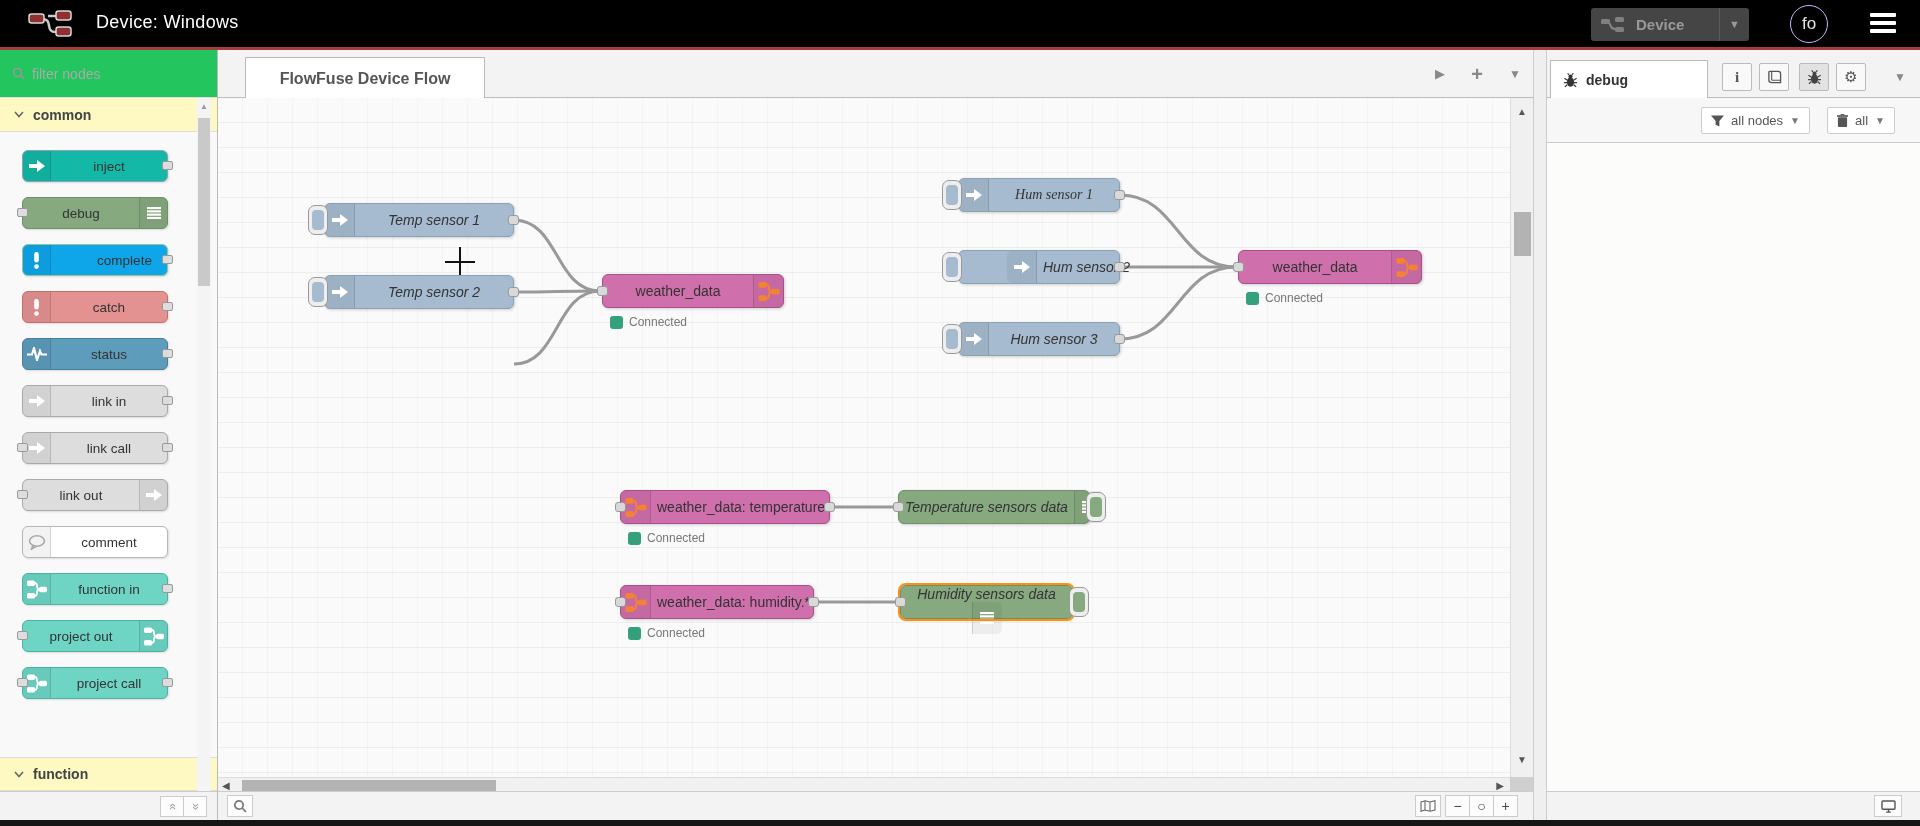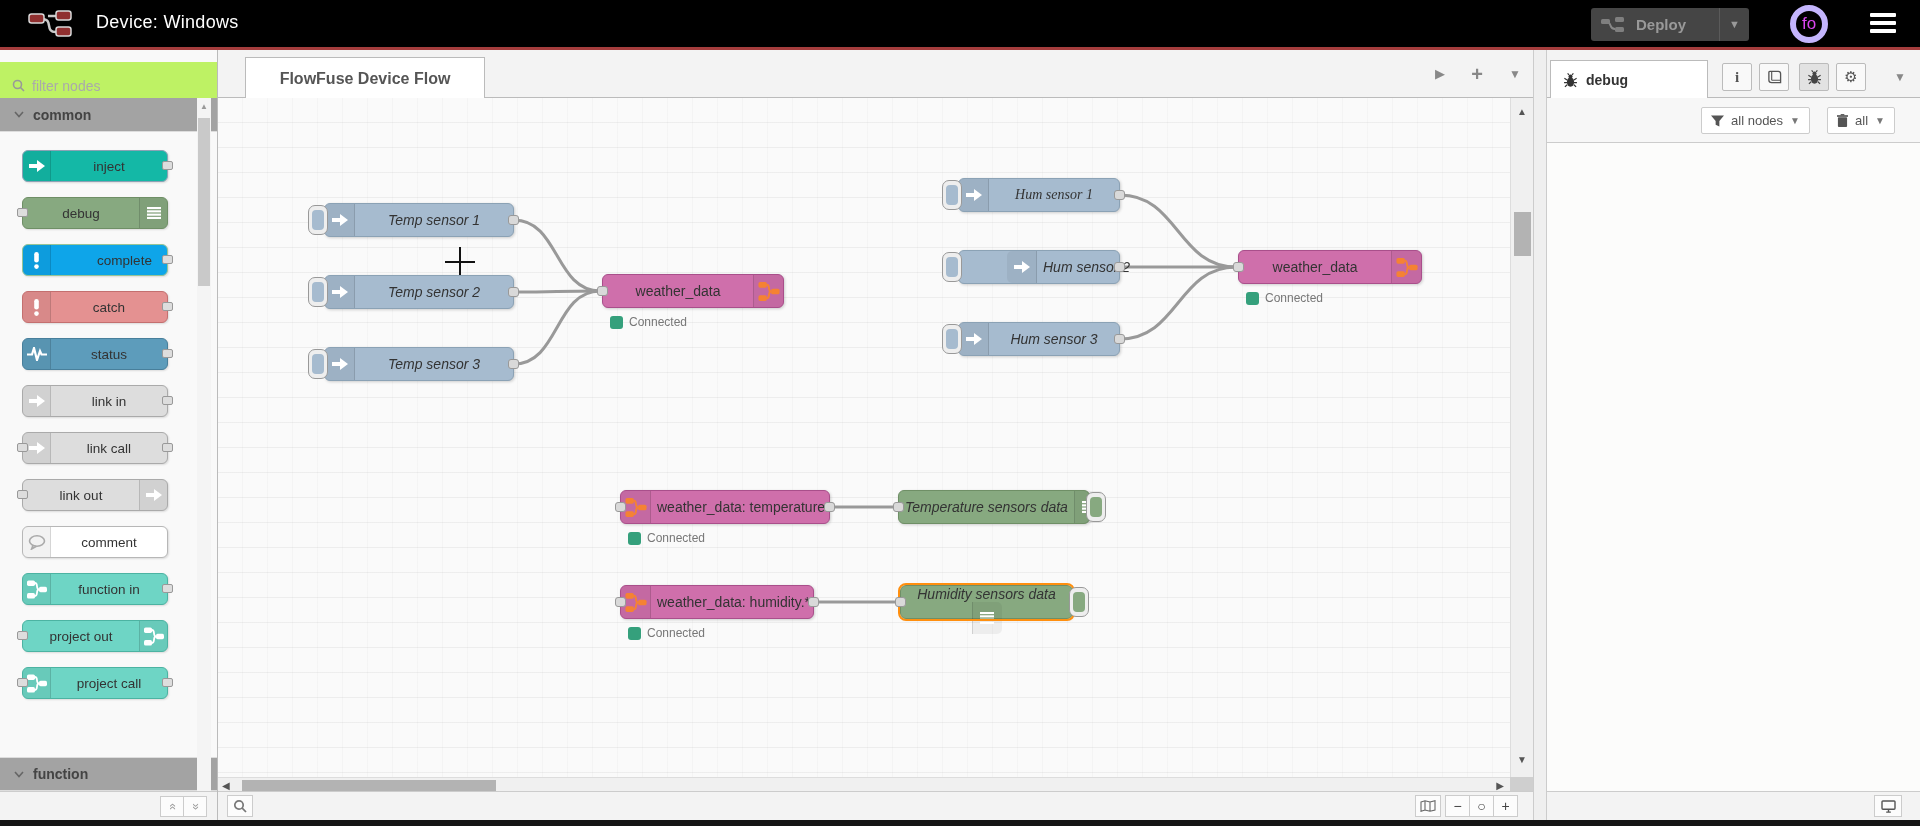--- a/index.html
+++ b/index.html
@@ -9,36 +9,36 @@
 
   
   #header { position:absolute; left:0; top:0; width:1920px; height:47px; background:#000; }
   #logo { position:absolute; left:28px; top:9px; }
   #app-title { position:absolute; left:96px; top:12px; color:#fff; font-size:18px; letter-spacing:.3px; }
   #deploy-btn { position:absolute; right:171px; top:8px; width:158px; height:33px; background:#454545;
     border-radius:3px; display:flex; align-items:center; color:#999; }
   #deploy-btn .dlabel { font-size:15px; font-weight:bold; margin-left:10px; }
   #deploy-btn .dchev { margin-left:auto; width:30px; text-align:center; border-left:1px solid #5a5a5a;
     font-size:11px; color:#999; line-height:33px; }
-  #avatar { position:absolute; right:92px; top:5px; width:38px; height:38px; border:6px solid #c4b5fd;
-    border-radius:50%; color:#d946ef; font-size:17px; display:flex; align-items:center; justify-content:center; }
+  #avatar { position:absolute; right:92px; top:5px; width:38px; height:38px; border:1px solid #c4b5fd;
+    border-radius:50%; color:#e5e5e5; font-size:17px; display:flex; align-items:center; justify-content:center; }
   #hamburger { position:absolute; right:24px; top:13px; width:26px; }
   #hamburger div { height:4px; background:#fff; border-radius:1px; margin-bottom:4px; }
   #red-line { position:absolute; left:0; top:47px; width:1920px; height:3px; background:#a53d3d; }
 
   
   #palette { position:absolute; left:0; top:50px; width:218px; height:770px; background:#f9f9f9;
     border-right:1px solid #bbb; }
-  #palette-filter { position:absolute; left:0; top:12px; width:100%; height:48px; background:#bef264;
+  #palette-filter { position:absolute; left:0; top:0; width:100%; height:48px; background:#22c55e;
     border-bottom:1px solid #ddd; display:flex; align-items:center; padding-left:12px; color:#999; }
   #palette-filter input { border:none; outline:none; font-size:14px; color:#555; margin-left:7px; width:150px;
     background:transparent; font-family:inherit; }
   #palette-filter input::placeholder { color:#aaa; }
   #palette-scroll { position:absolute; left:0; top:48px; width:100%; height:693px; overflow:hidden; }
-  .cat-header { height:34px; background:#a3a3a3; border-bottom:1px solid #ddd; display:flex; align-items:center;
+  .cat-header { height:34px; background:#fef9c3; border-bottom:1px solid #ddd; display:flex; align-items:center;
     padding-left:14px; font-size:14px; font-weight:bold; color:#444; gap:9px; }
   .cat-header svg { flex:0 0 auto; }
   #cat-function { position:absolute; left:0; bottom:0; width:100%; border-top:1px solid #ddd; }
   #palette-items { padding:18px 0 0 22px; }
   .p-node { position:relative; width:146px; height:32px; border-radius:6px; margin-bottom:15px;
     border:1px solid; box-shadow:1px 1px 2px rgba(0,0,0,.12); font-size:13.5px; color:#333;
     display:flex; align-items:center; }
   .p-node .lbl { flex:1; text-align:center; padding:0 4px; white-space:nowrap; overflow:hidden; }
   .icon-region { width:28px; height:100%; display:flex; align-items:center; justify-content:center;
     background:rgba(0,0,0,.05); flex:0 0 auto; }
@@ -155,21 +155,21 @@
       <rect x="28" y="18" width="15" height="9" rx="2.5" fill="#8f2f2f" stroke="#d8d8d8" stroke-width="1.5"></rect>
     </svg>
     <div id="app-title">Device: Windows</div>
     <div id="deploy-btn">
       <svg width="26" height="18" viewBox="0 0 26 18" style="margin-left:9px;">
         <path d="M6 6 C13 6 8 13 15 13" stroke="#888" stroke-width="2" fill="none"></path>
         <rect x="1" y="3" width="9" height="5" rx="1.5" fill="#7f7f7f"></rect>
         <rect x="15" y="11" width="9" height="5" rx="1.5" fill="#7f7f7f"></rect>
         <rect x="15" y="1" width="9" height="5" rx="1.5" fill="#7f7f7f"></rect>
       </svg>
-      <span class="dlabel">Deploy</span>
+      <span class="dlabel">Device</span>
       <span class="dchev">▼</span>
     </div>
     <div id="avatar">
         <span>fo</span>
       </div>
     <div id="hamburger">
         <div></div>
         <div></div>
         <div></div>
       </div>
@@ -378,32 +378,20 @@
             <svg width="16" height="12" viewBox="0 0 16 12">
               <path d="M0 4 h8 V0 l8 6 -8 6 V8 H0 z" fill="#ffffff"></path>
             </svg>
           </div>
           <span class="lbl it">Temp sensor 2</span>
           <div class="port out"></div>
           <div class="nbtn left">
             <div class="fill" style="background: rgb(166, 187, 207);"></div>
           </div>
         </div>
-        <div class="fnode" style="left: 106px; top: 249px; width: 190px; background: rgb(166, 187, 207); border-color: rgb(139, 162, 181);">
-          <div class="icon-region left">
-            <svg width="16" height="12" viewBox="0 0 16 12">
-              <path d="M0 4 h8 V0 l8 6 -8 6 V8 H0 z" fill="#ffffff"></path>
-            </svg>
-          </div>
-          <span class="lbl it">Temp sensor 3</span>
-          <div class="port out"></div>
-          <div class="nbtn left">
-            <div class="fill" style="background: rgb(166, 187, 207);"></div>
-          </div>
-        </div>
         <div class="nstatus" style="left: 392px; top: 217px;">
           <div class="dot" style="background: rgb(53, 160, 124);"></div>
           <span>Connected</span>
         </div>
         <div class="fnode" style="left: 384px; top: 176px; width: 182px; background: rgb(207, 111, 171); border-color: rgb(169, 79, 139);">
           <span class="lbl">weather_data</span>
           <div class="icon-region right">
             <svg width="24" height="19" viewBox="0 0 20 18">
               <path d="M8 2.5 C11.5 2.5 8.5 9 12 9 M8 15.5 C11.5 15.5 8.5 9 12 9" stroke="#f58233" stroke-width="1.8" fill="none"></path>
               <g fill="#f58233">

